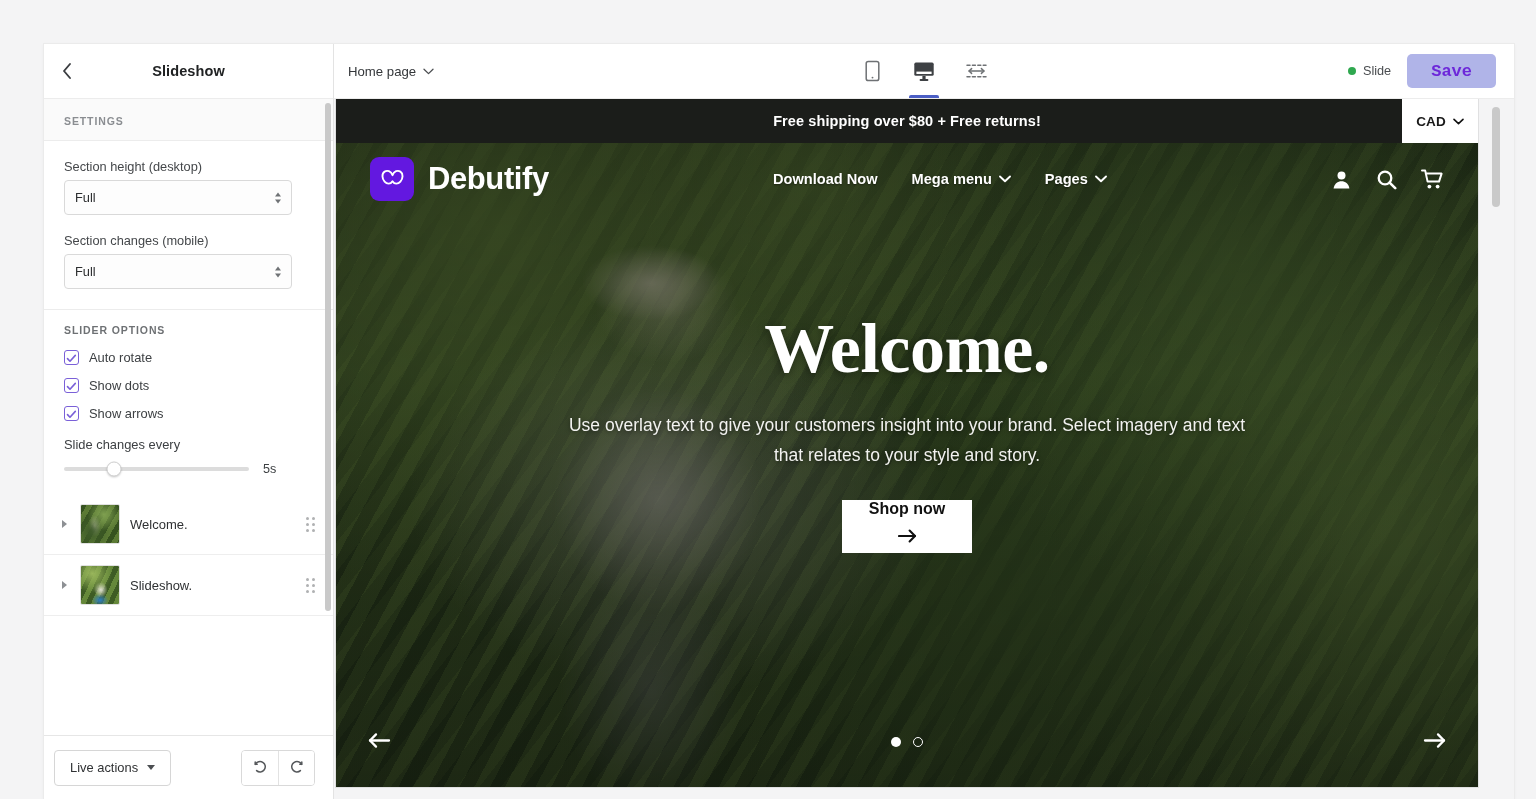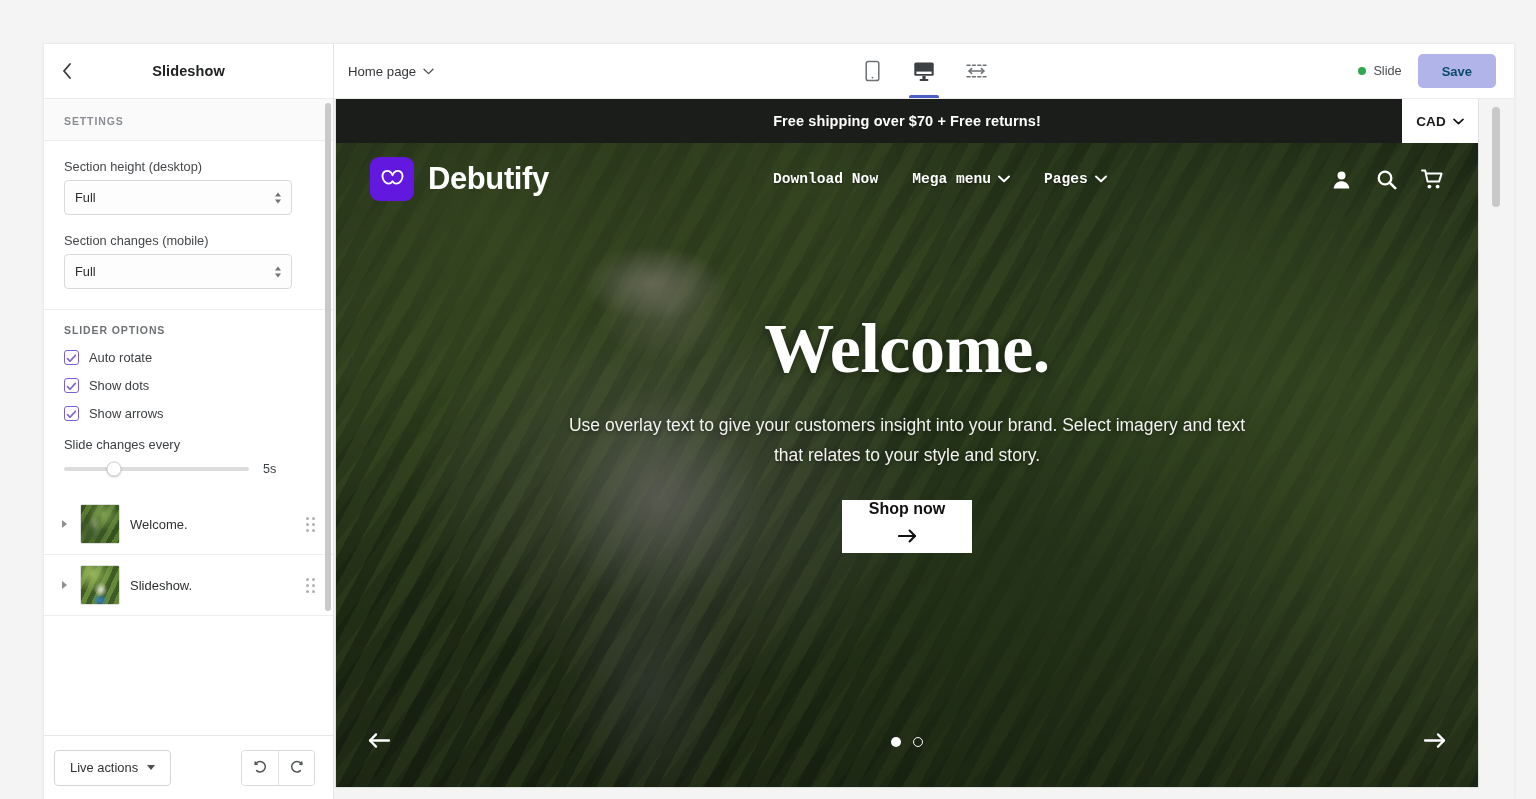--- a/index.html
+++ b/index.html
@@ -173,22 +173,22 @@
     content: ""; position: absolute; bottom: 0; left: 3px; right: 3px;
     height: 3px; background: #4b5ec4; border-radius: 2px 2px 0 0;
   }
   .topright {
     margin-left: auto; display: flex; align-items: center; gap: 16px;
   }
   .live { display: flex; align-items: center; gap: 7px; font-size: 12.7px; color: #4a4d50; }
   .live-dot { width: 8px; height: 8px; border-radius: 50%; background: #2fa84f; display:block; }
   .save-btn {
     height: 34px; padding: 0 24px; border: none; border-radius: 5px;
-    background: #b0b4e8; color: #0c4a6e; font-size: 13px; font-weight: 600;
-    font-family: Liberation Sans, sans-serif; cursor: pointer;
+    background: #b0b4e8; color: #6d28d9; font-size: 17px; font-weight: 600;
+    font-family: Liberation Mono, monospace; cursor: pointer;
   }
 
   
   .preview {
     flex: 1; position: relative; overflow: hidden;
     background: #f4f4f5;
     padding: 0 36px 12px 2px;
   }
   .site {
     position: absolute; left: 2px; top: 0; right: 36px; bottom: 12px;
@@ -252,21 +252,20 @@
     color: #fff; font-size: 31px; font-weight: 700; letter-spacing: -.4px;
     font-family: "Liberation Sans", sans-serif;
   }
   .nav {
     margin: 0 auto; display: flex; align-items: center; gap: 34px;
   }
   .nav-item {
     display: flex; align-items: center; gap: 7px;
     color: #fff; font-size: 14.6px; font-weight: 700; cursor: pointer;
     text-shadow: 0 1px 2px rgba(0,0,0,.45);
-    font-family: Liberation Mono, monospace;
   }
   .head-icons { display: flex; align-items: center; gap: 24px; }
   .head-icons span { cursor: pointer; display: flex; }
   .hero-copy {
     position: absolute; z-index: 4; left: 0; right: 0; top: 215px;
     text-align: center; padding: 0 60px;
   }
   .hero-title {
     font-family: "Liberation Serif", serif;
     color: #fff; font-size: 70px; font-weight: 700; letter-spacing: -.5px;
@@ -501,21 +500,21 @@
 
       <div class="site">
 
         <div class="hero">
           <div class="hero-bg"></div>
           <div class="rider"></div>
           <div class="hero-shade"></div>
         </div>
 
         <div class="announce">
-          <span>Free shipping over $70 + Free returns!</span>
+          <span>Free shipping over $80 + Free returns!</span>
           <div class="currency">
             <span>CAD</span>
             <svg width="11" height="7" viewBox="0 0 11 7" aria-hidden="true">
               <path d="M1 1.3 L5.5 5.6 L10 1.3" fill="none" stroke="#111" stroke-width="1.6" stroke-linecap="round" stroke-linejoin="round"></path>
             </svg>
           </div>
         </div>
 
         <header class="sitehead">
           <div class="brand">

